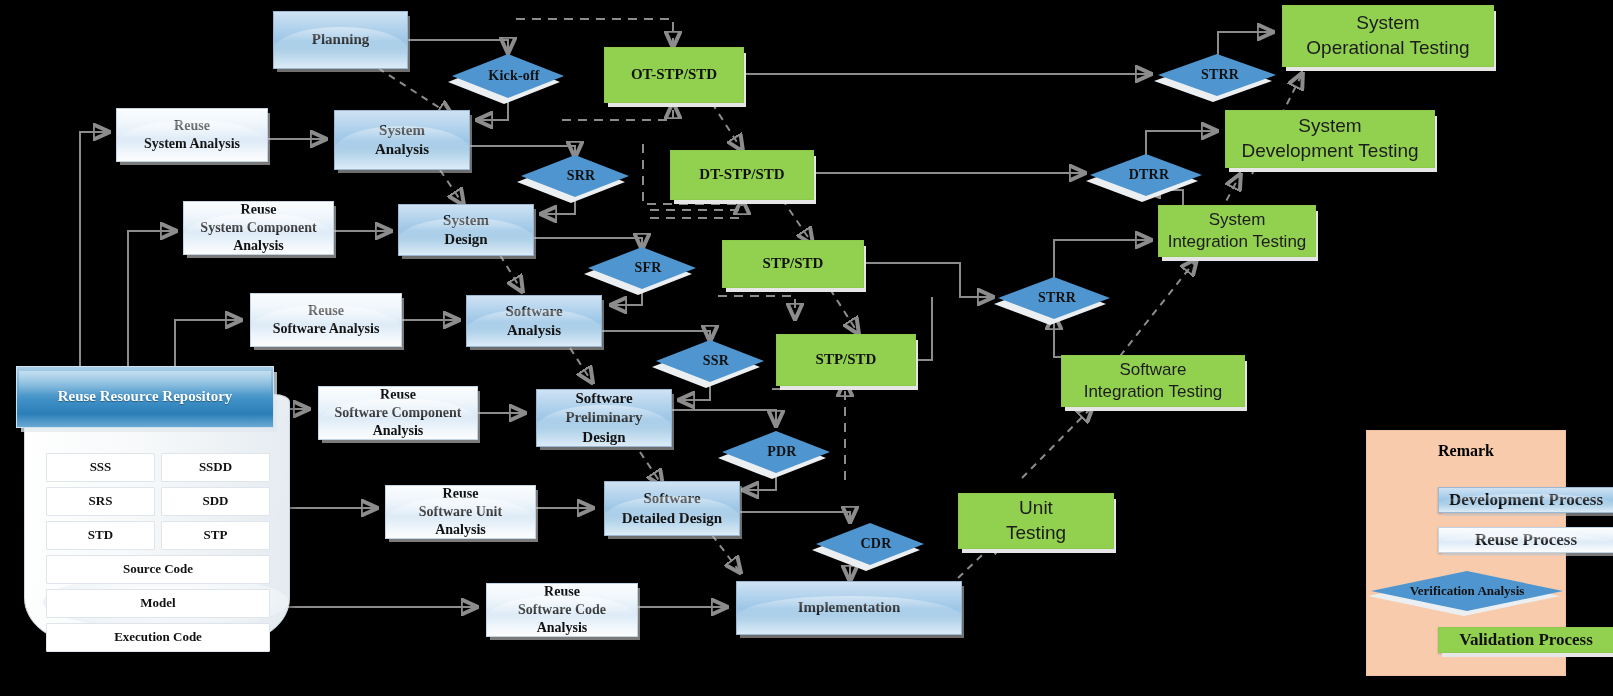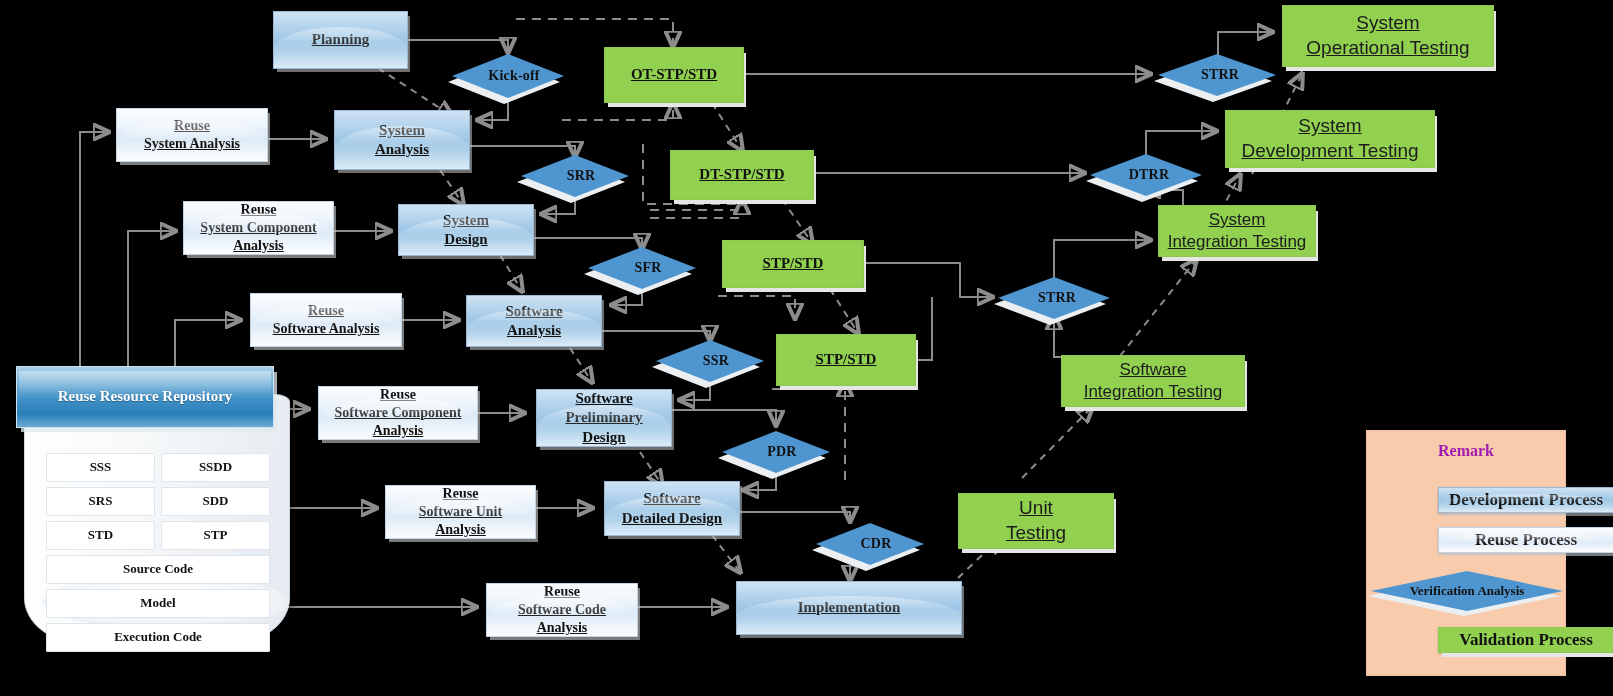--- a/index.html
+++ b/index.html
@@ -13,21 +13,20 @@
     font-family:"Liberation Serif", serif;
   }
   
   .node {
     position:absolute;
     display:flex; align-items:center; justify-content:flex-end;
     text-align:center;
     color:#111111;
     line-height:1.30;
     z-index:5;
-    text-decoration:underline;
   }
   .node .lbl { width:100%; white-space:pre-line; }
 
   
   .dev {
     border:1px solid #9ab7d4;
     background:linear-gradient(180deg,#cfe2f3 0%,#bcd8ef 18%,#9cc6e6 52%,#b4d4ea 73%,#dcebf7 100%);
     box-shadow:3px 4px 0 -1px rgba(200,200,200,.55), 0 1px 2px rgba(0,0,0,.25);
     font-weight:bold;
   }
@@ -122,21 +121,21 @@
     padding:5px 0 6px; border-radius:1px;
   }
   #repo .it.half{ width:109px; }
   #repo .it.full{ width:224px; }
 
   
   #legend{
     position:absolute; left:1366px; top:430px; width:200px; height:246px;
     background:#f8cbad; border:1px solid #f0c0a0; z-index:8;
   }
-  #legend .ltitle{ text-align:center; font-weight:bold; font-size:16px; color:#a21caf; margin-top:11px; }
+  #legend .ltitle{ text-align:center; font-weight:bold; font-size:16px; color:#000000; margin-top:11px; }
   #legend .lrow{ position:absolute; left:28px; width:176px; height:26px;
     display:flex; align-items:center; justify-content:center;
     font-weight:bold; font-size:17px; color:#111;margin-left:43px; }
   #legend .ldia{ position:absolute; left:4px; width:192px; height:40px;
     display:flex; align-items:center; justify-content:center; }
   #legend .ldia .dshape{ position:absolute; inset:0; background:#4f96d0;
     clip-path:polygon(50% 0,100% 50%,50% 100%,0 50%); }
   #legend .ldia .dshade{ position:absolute; left:-3px; top:5px; right:3px; bottom:-5px;
     background:#eceff1; clip-path:polygon(50% 0,100% 50%,50% 100%,0 50%); z-index:-1; }
   #legend .ldia span{ position:relative; z-index:2; font-weight:bold; font-size:13px; color:#111; }

